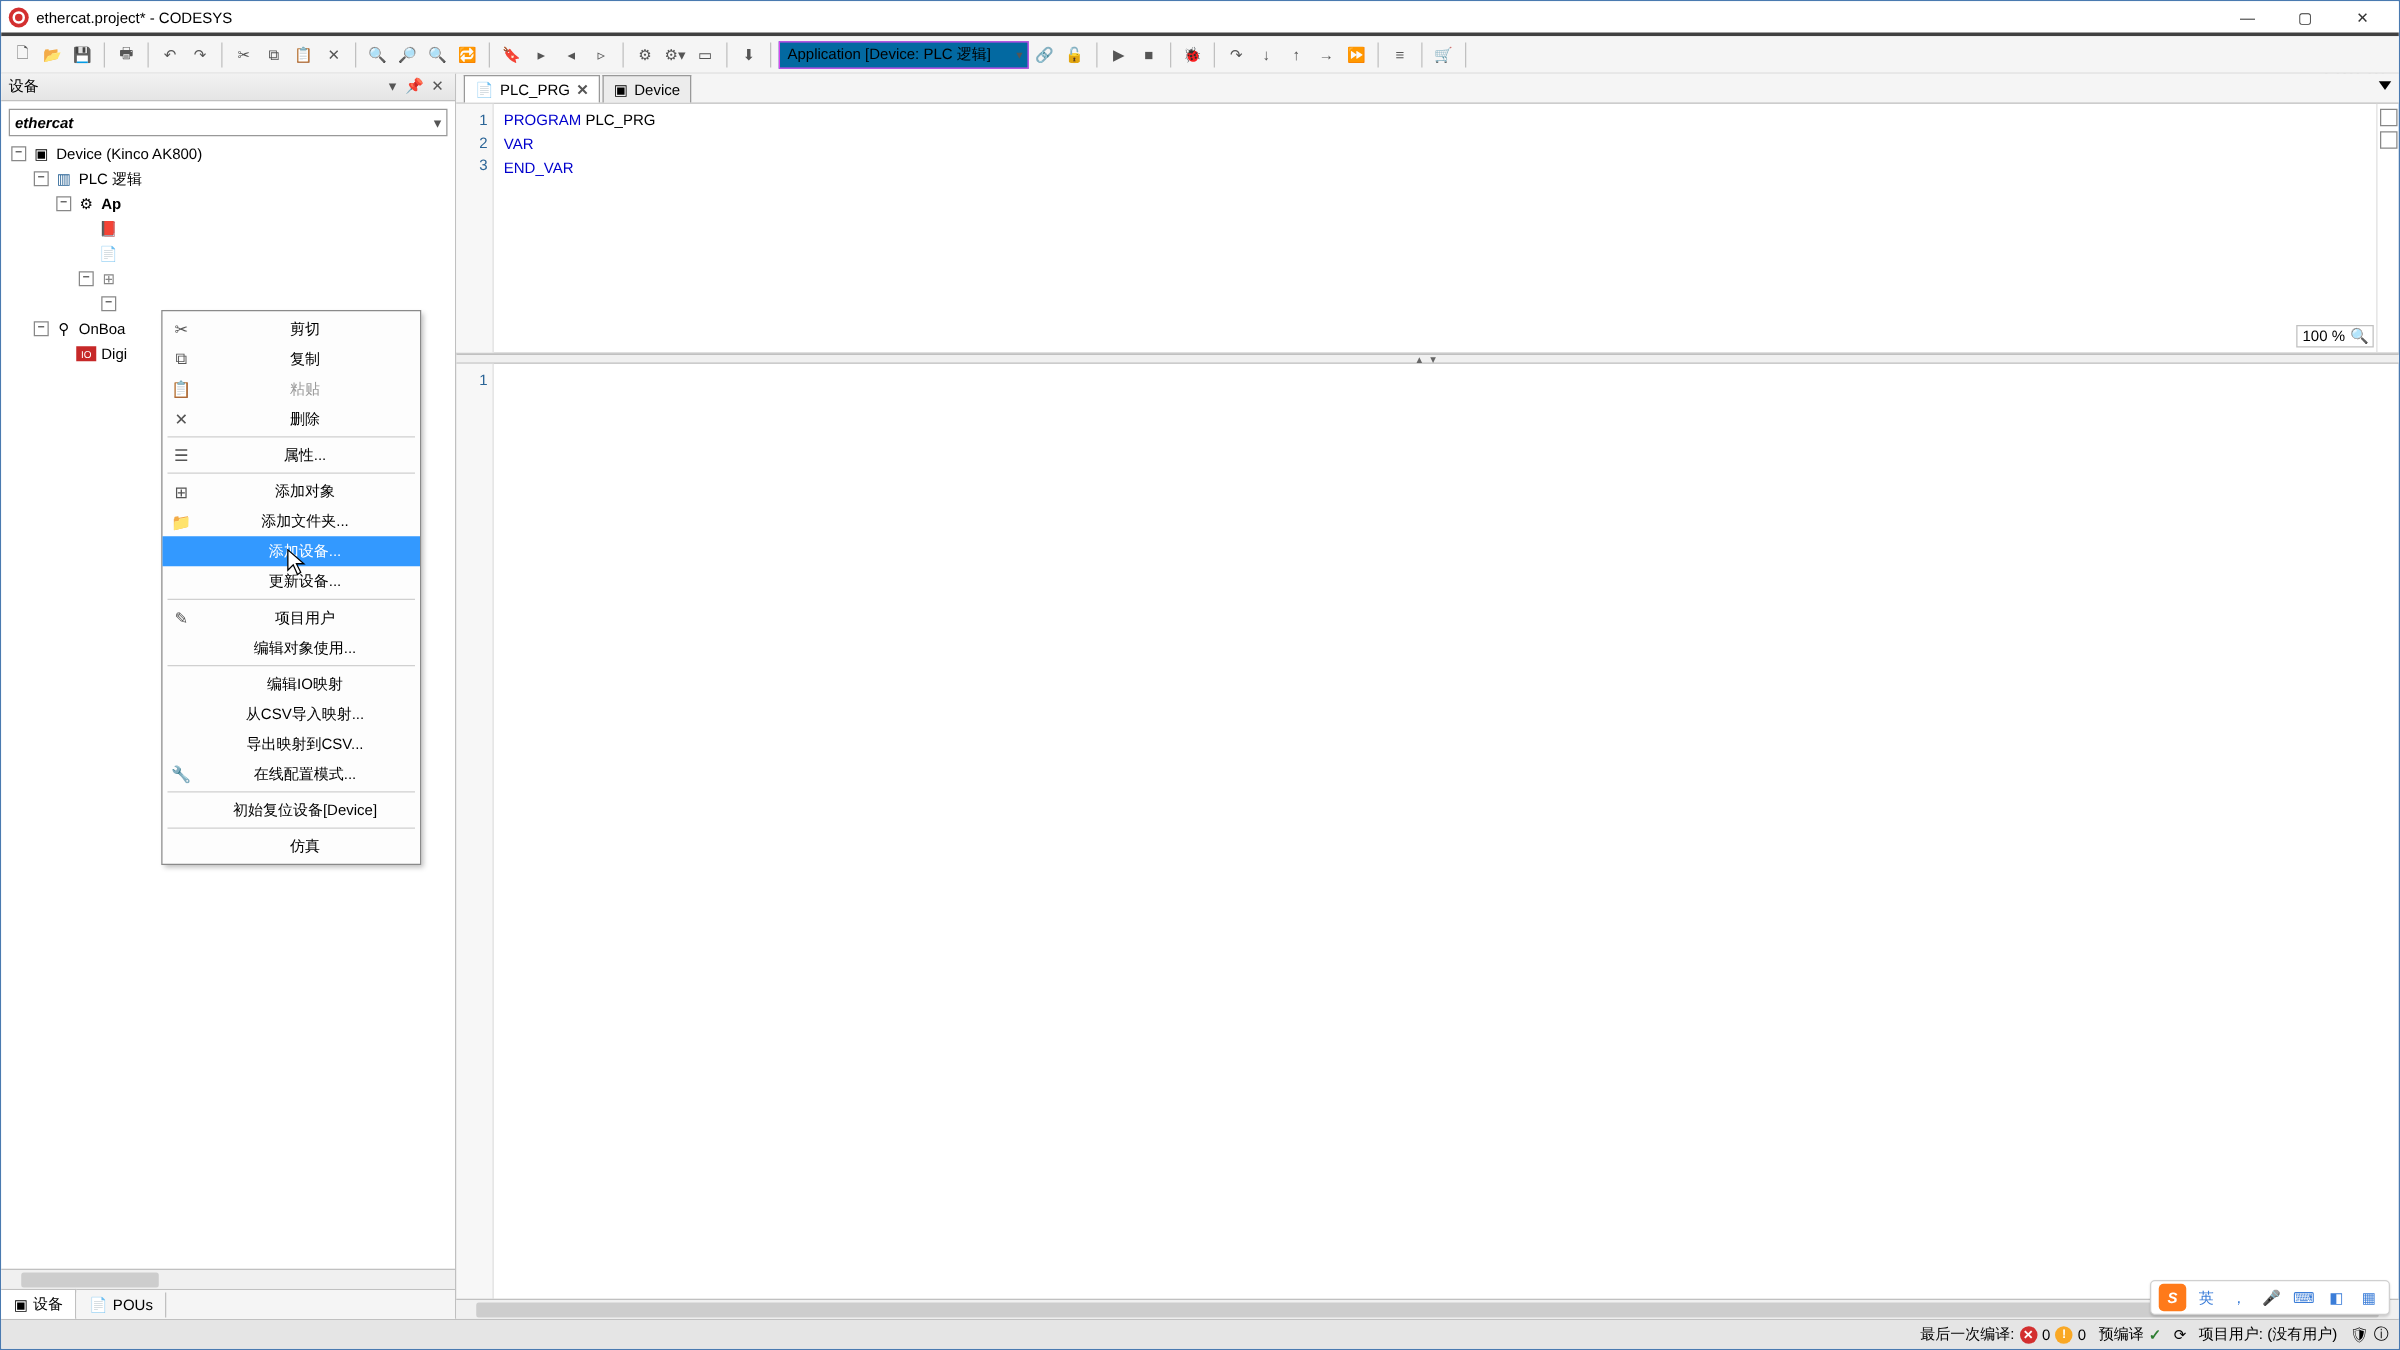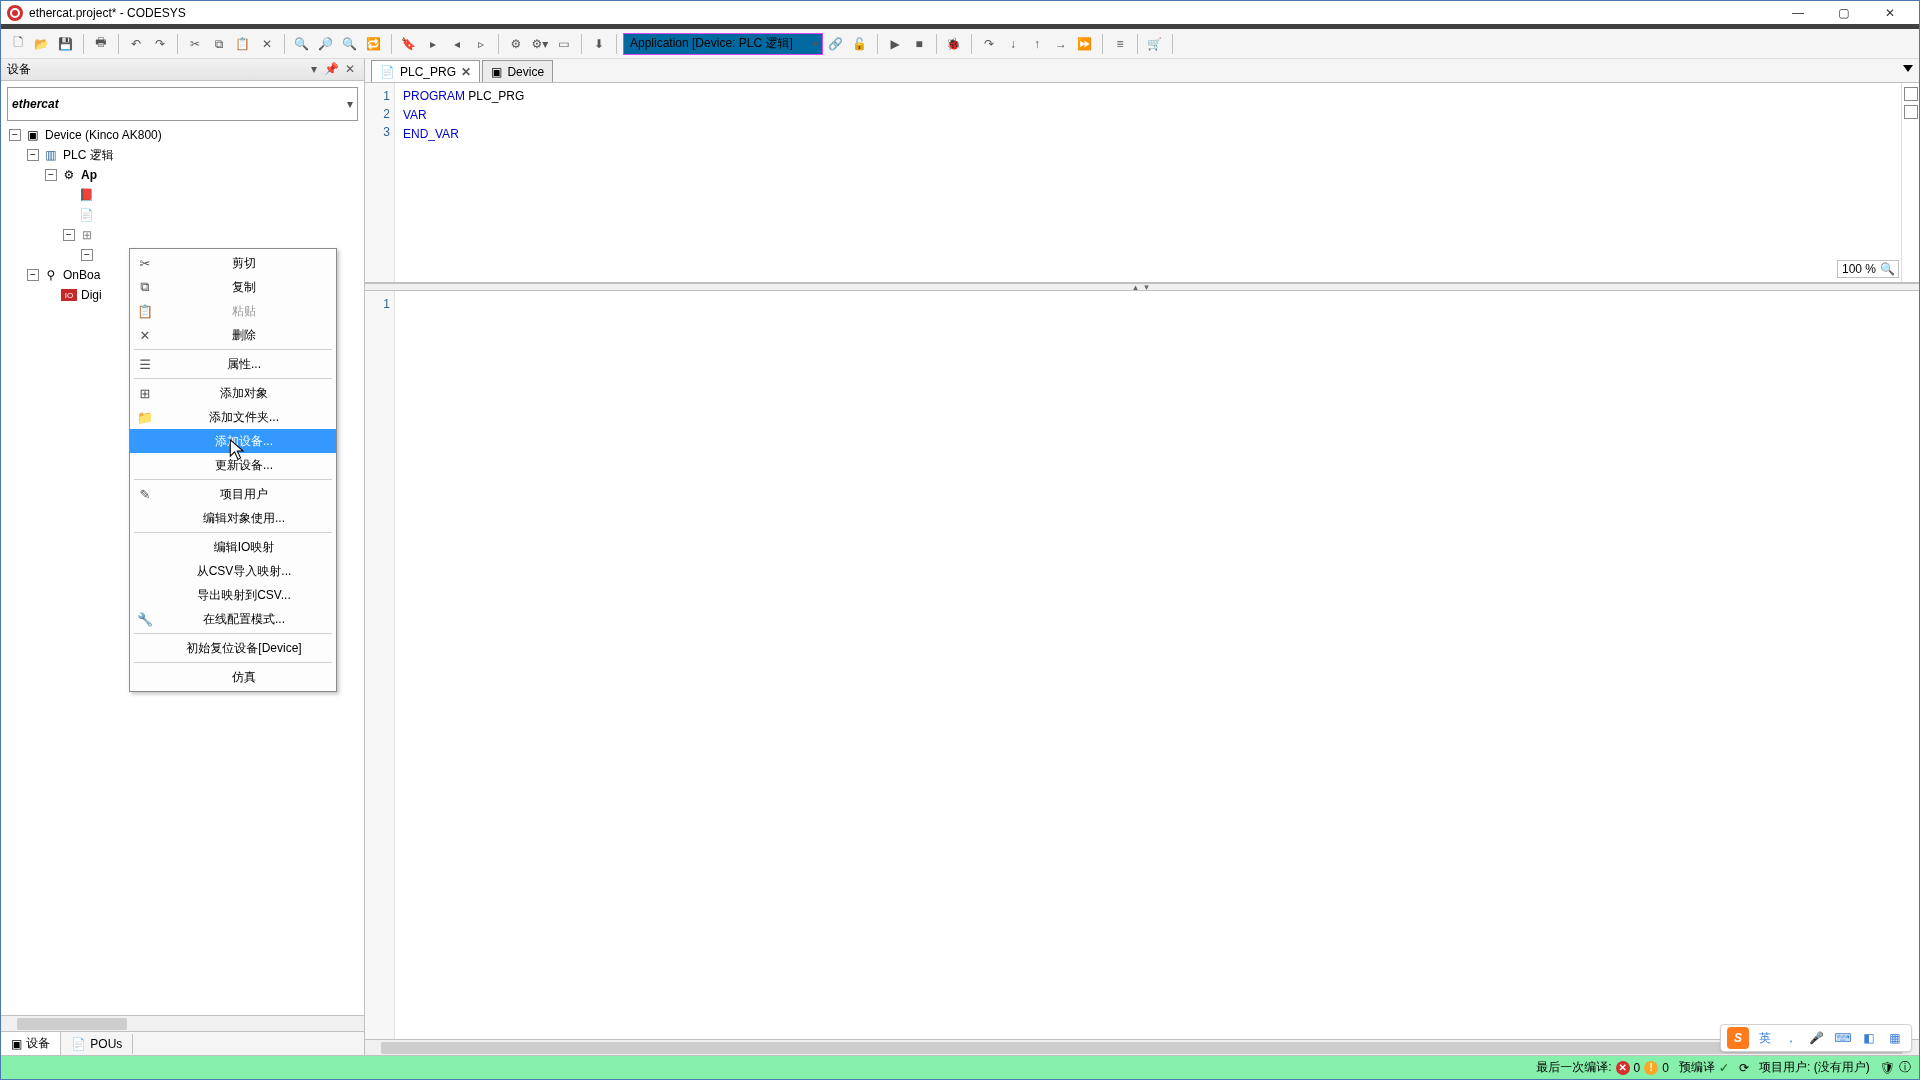--- a/index.html
+++ b/index.html
@@ -1,38 +1,38 @@
 <!DOCTYPE html>
 <html><head>
 <meta charset="utf-8">
 <style>
 * { margin: 0; padding: 0; box-sizing: border-box; font-family: "Microsoft YaHei", "Segoe UI", Tahoma, sans-serif; font-size: 12px; }
 html, body { width: 1920px; height: 1080px; overflow: hidden; background: #fff; }
 .window { width: 100%; height: 100%; display: flex; flex-direction: column; border: 1px solid #4a7ab0; }
-.titlebar { height: 28px; background: #fff; display: flex; align-items: center; padding: 0 6px; border-bottom: 5px solid #404040; }
+.titlebar { height: 28px; background: #fff; display: flex; align-items: center; padding: 0 6px; border-bottom: 3px solid #404040; }
 .titlebar .app-icon { width: 16px; height: 16px; background: #d32f2f; border-radius: 50%; margin-right: 6px; display: flex; align-items: center; justify-content: center; }
 .titlebar .app-icon::after { content: ""; width: 6px; height: 6px; border: 2px solid #fff; border-radius: 50%; }
 .titlebar .title-text { flex: 0 0 auto; color: #000; }
 .titlebar .spacer { flex: 1; }
 .win-btn { width: 46px; height: 24px; text-align: center; line-height: 24px; color: #333; cursor: pointer; }
 .menubar { height: 26px; background: #fff; display: flex; align-items: center; padding: 0 8px; gap: 0; border-bottom: 1px solid #e5e5e5; position: relative; }
 .menubar .mitem { padding: 4px 10px; cursor: pointer; }
 .menubar .dropdown-caret { position: absolute; right: 8px; top: 4px; width: 0; height: 0; border-left: 6px solid transparent; border-right: 6px solid transparent; border-top: 8px solid #000; }
 .toolbar { height: 30px; background: #f5f5f5; border-bottom: 1px solid #dcdcdc; display: flex; align-items: center; padding: 0 6px; gap: 2px; }
 .tb-sep { width: 1px; height: 20px; background: #c0c0c0; margin: 0 4px; }
 .tb-btn { width: 22px; height: 22px; display: flex; align-items: center; justify-content: center; cursor: pointer; border-radius: 2px; color: #555; }
 .tb-combo { height: 22px; border: 1px solid #d946ef; background: #0369a1; padding: 0 20px 0 6px; display: flex; align-items: center; min-width: 200px; position: relative; }
 .tb-combo::after { content: "▾"; position: absolute; right: 4px; color: #555; font-size: 10px; }
 .body { flex: 1; display: flex; min-height: 0; }
 .left-panel { width: 364px; border-right: 1px solid #c0c0c0; display: flex; flex-direction: column; position: relative; background: #fff; }
 .panel-header { height: 22px; background: linear-gradient(#f2f2f2,#e5e5e5); border-bottom: 1px solid #c0c0c0; display: flex; align-items: center; padding: 0 6px; }
 .panel-header .ph-title { flex: 1; font-weight: normal; }
 .panel-header .ph-btn { width: 16px; height: 16px; line-height: 14px; text-align: center; cursor: pointer; color: #555; margin-left: 2px; }
 .tree-wrap { flex: 1; overflow: hidden; padding: 4px 2px; position: relative; }
-.tree-combo { margin: 2px 4px 4px 4px; height: 22px; border: 1px solid #999; display: flex; align-items: center; padding: 16px 4px; position: relative; }
+.tree-combo { margin: 2px 4px 4px 4px; height: 22px; border: 1px solid #999; display: flex; align-items: center; padding: 4px 4px; position: relative; }
 .tree-combo::after { content: "▾"; position: absolute; right: 4px; color: #555; }
 .tree-combo .tcbold { font-weight: bold; font-style: italic; }
 .tree { padding-left: 6px; }
 .tnode { display: flex; align-items: center; height: 20px; gap: 4px; white-space: nowrap; }
 .tw { display: inline-block; width: 12px; height: 12px; border: 1px solid #888; text-align: center; line-height: 10px; font-size: 10px; color: #000; cursor: pointer; }
 .ticon { width: 16px; height: 16px; display: inline-flex; align-items: center; justify-content: center; }
 .tree .children { padding-left: 18px; }
 .left-bottom-tabs { height: 24px; border-top: 1px solid #c0c0c0; display: flex; align-items: center; background: #f5f5f5; }
 .lbt { padding: 3px 10px; border-right: 1px solid #c0c0c0; display: flex; align-items: center; gap: 4px; cursor: pointer; background: #fff; border-top: 1px solid #c0c0c0; margin-top: -1px; }
 .lbt.inactive { background: #f5f5f5; border-top: none; margin-top: 0; }
@@ -52,21 +52,21 @@
 .right-gutter-icons { width: 18px; border-left: 1px solid #e0e0e0; display: flex; flex-direction: column; align-items: center; gap: 4px; padding-top: 4px; }
 .rg-icon { width: 14px; height: 14px; background: #fff; border: 1px solid #888; }
 .zoom-bar { position: absolute; right: 20px; bottom: 4px; display: flex; align-items: center; gap: 4px; background: #fff; border: 1px solid #c0c0c0; padding: 1px 4px; }
 .zoom-bar .mag { width: 14px; height: 14px; }
 .splitter { height: 8px; background: #f0f0f0; display: flex; align-items: center; justify-content: center; border-top: 1px solid #c0c0c0; border-bottom: 1px solid #c0c0c0; }
 .splitter .arrows { font-size: 9px; color: #666; letter-spacing: 2px; }
 .code-bottom { flex: 1; display: flex; }
 .code-bottom .gutter { border-right: 1px solid #e0e0e0; }
 .bottom-hscroll { height: 16px; border-top: 1px solid #c0c0c0; background: #f0f0f0; position: relative; }
 .bottom-hscroll .track { position: absolute; left: 16px; right: 16px; top: 2px; height: 12px; background: #cdcdcd; border-radius: 2px; }
-.statusbar { height: 24px; border-top: 1px solid #c0c0c0; background: #86efac; display: flex; align-items: center; padding: 0 8px; gap: 10px; }
+.statusbar { height: 24px; border-top: 1px solid #c0c0c0; background: #e5e5e5; display: flex; align-items: center; padding: 0 8px; gap: 10px; }
 .statusbar .sflex { flex: 1; }
 .status-seg { display: flex; align-items: center; gap: 4px; color: #000; }
 .circ { width: 14px; height: 14px; border-radius: 50%; display: inline-flex; align-items: center; justify-content: center; color: #fff; font-size: 10px; font-weight: bold; }
 .circ.red { background: #d32f2f; }
 .circ.yel { background: #f9a825; }
 .check-green { color: #2e7d32; font-weight: bold; }
 
 .ctxmenu { position: absolute; left: 128px; top: 167px; width: 208px; background: #fdfdfd; border: 1px solid #8a8a8a; box-shadow: 2px 2px 4px rgba(0,0,0,0.25); z-index: 100; padding: 2px 0; }
 .ctxmenu .row { height: 24px; display: flex; align-items: center; padding: 0 10px 0 6px; gap: 8px; cursor: pointer; }
 .ctxmenu .row.highlight { background: #3399ff; color: #fff; }

